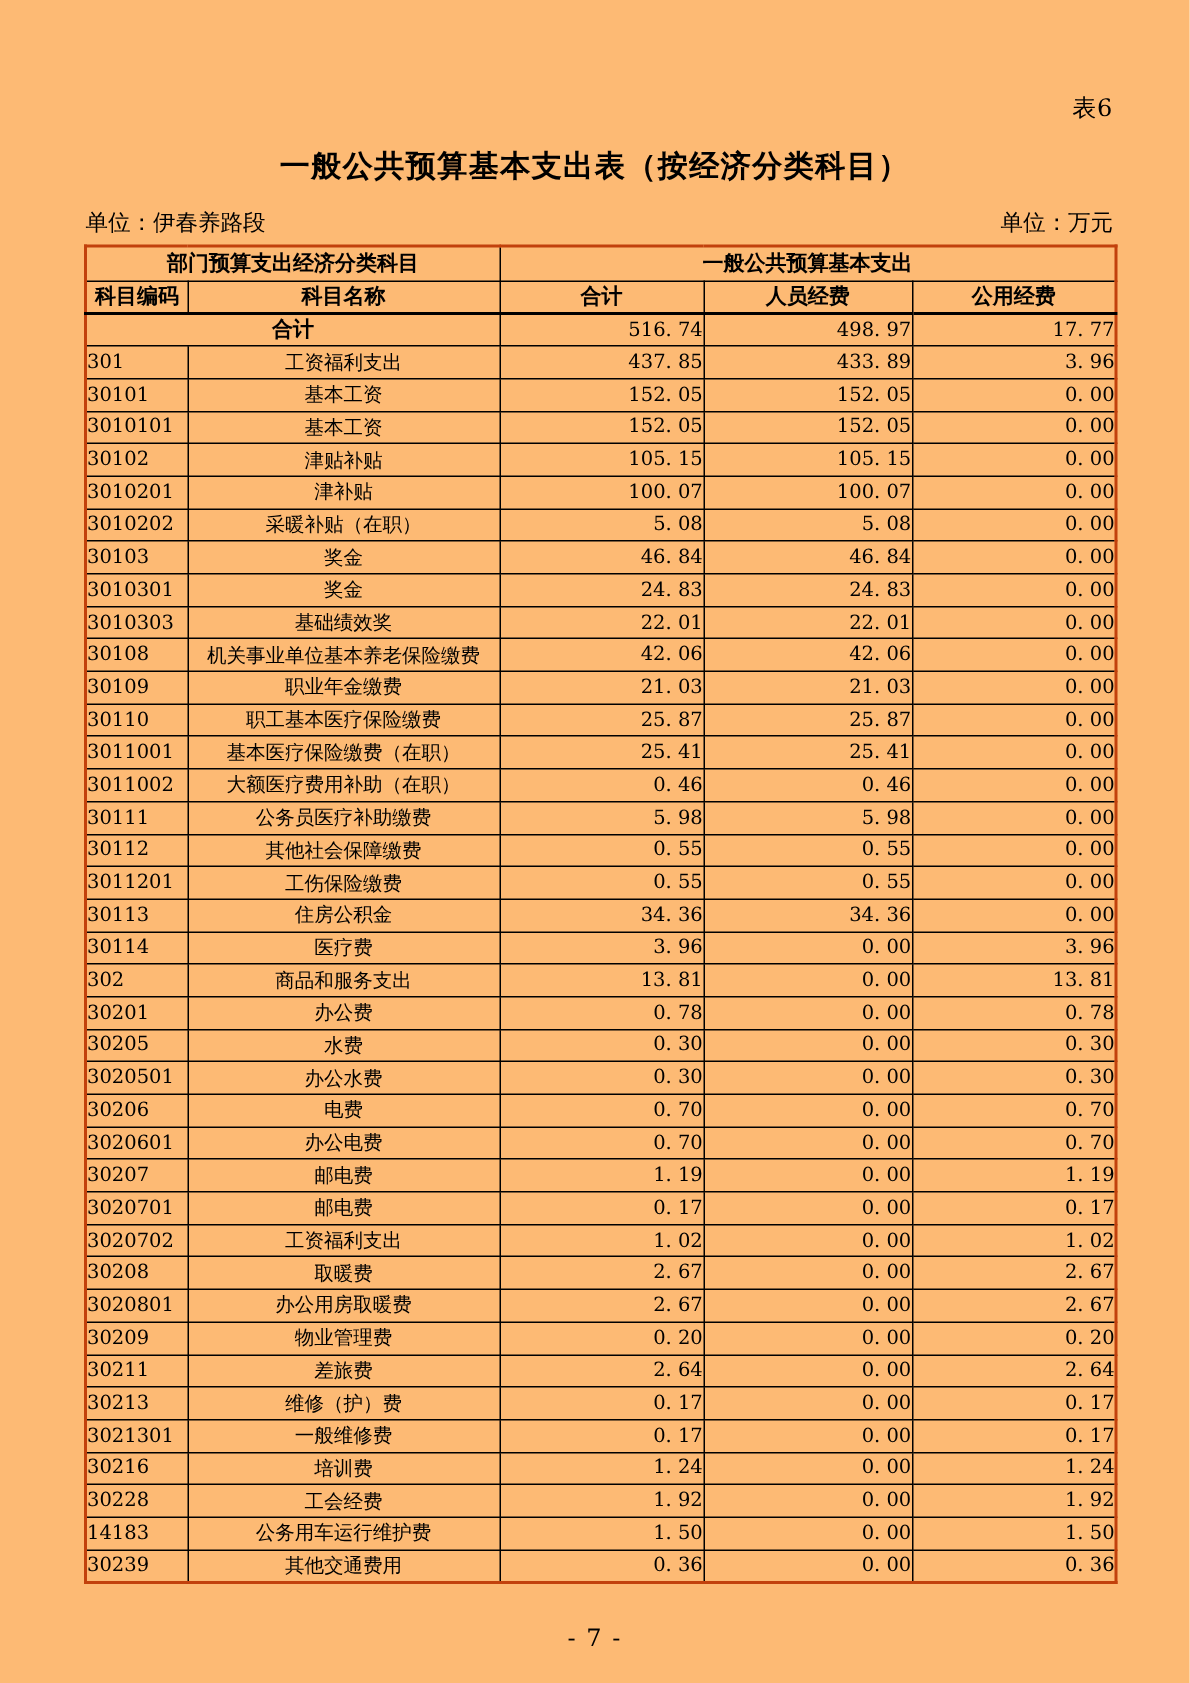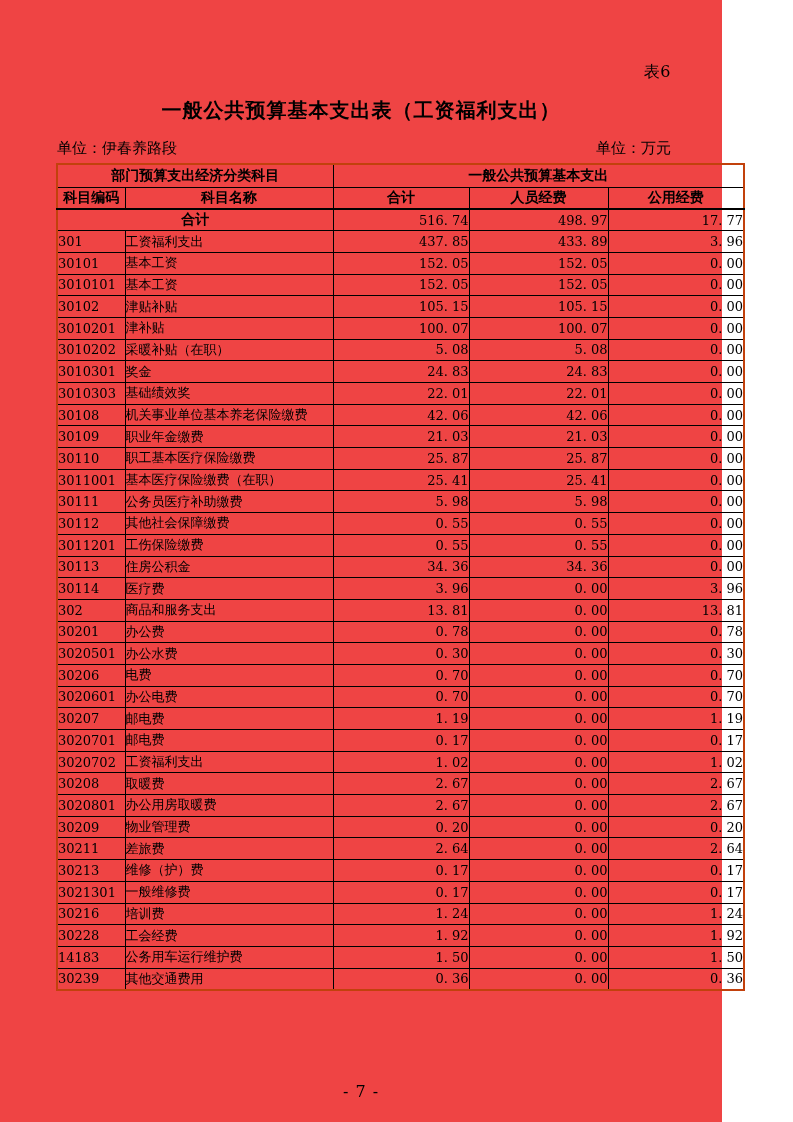--- a/index.html
+++ b/index.html
@@ -4,21 +4,21 @@
 <style>
   * { box-sizing: border-box; }
   html, body { margin: 0; padding: 0; background: #ffffff; }
   body {
     width: 793px; height: 1122px;
     font-family: "DejaVu Serif", "Liberation Serif", serif;
     color: #000;
     position: relative;
     overflow: hidden;
   }
-  .page { position: absolute; top: 0; left: 0; width: 722px; height: 1122px; background: #ef4444; }
+  .page { position: absolute; top: 0; left: 0; width: 793px; height: 1122px; background: #fdba74; }
 
   .table-label {
     position: absolute; top: 62px; right: 51px;
     font-size: 16px; letter-spacing: 0.5px;
   }
   .title {
     position: absolute; top: 97px; left: 0; width: 100%;
     margin: 0; text-align: center;
     font-family: "DejaVu Sans", "Liberation Sans", sans-serif;
     font-weight: bold; font-size: 20px; letter-spacing: 1px;
@@ -43,40 +43,40 @@
   table.budget thead th {
     font-family: "DejaVu Sans", "Liberation Sans", sans-serif;
     font-weight: bold; font-size: 14px; text-align: center;
   }
   table.budget thead tr.group-row { height: 23px; }
   table.budget thead tr.col-row { height: 22px; }
   table.budget thead tr.col-row th { border-bottom: 2px solid #000; }
   table.budget tbody tr { height: 21.7px; }
   table.budget tbody td { font-size: 13px; }
   td.code { text-align: left; padding-left: 6px; }
-  td.name { text-align: left; padding-left: 9px; }
+  td.name { text-align: center; padding-left: 9px; }
   td.num  { text-align: right; padding-right: 4px; }
   tr.total-row td.total-label {
     font-family: "DejaVu Sans", "Liberation Sans", sans-serif;
     font-weight: bold; font-size: 14px; text-align: center;
   }
 
   .page-number {
     position: absolute; top: 1082px; left: 0; width: 100%;
     text-align: center; font-size: 16px; letter-spacing: 1px;
   }
 </style>
 </head>
 <body>
 
 <div class="page">
 
   <div class="table-label">表6</div>
 
-  <h1 class="title">一般公共预算基本支出表（工资福利支出）</h1>
+  <h1 class="title">一般公共预算基本支出表（按经济分类科目）</h1>
 
   <div class="unit-row">
     <span>单位：伊春养路段</span>
     <span>单位：万元</span>
   </div>
 
   <table class="budget">
     <colgroup>
       <col style="width:68px">
       <col style="width:208px">
@@ -140,20 +140,27 @@
     <td class="num">0. 00</td>
   </tr>
         <tr>
     <td class="code">3010202</td>
     <td class="name">采暖补贴（在职）</td>
     <td class="num">5. 08</td>
     <td class="num">5. 08</td>
     <td class="num">0. 00</td>
   </tr>
         <tr>
+    <td class="code">30103</td>
+    <td class="name">奖金</td>
+    <td class="num">46. 84</td>
+    <td class="num">46. 84</td>
+    <td class="num">0. 00</td>
+  </tr>
+        <tr>
     <td class="code">3010301</td>
     <td class="name">奖金</td>
     <td class="num">24. 83</td>
     <td class="num">24. 83</td>
     <td class="num">0. 00</td>
   </tr>
         <tr>
     <td class="code">3010303</td>
     <td class="name">基础绩效奖</td>
     <td class="num">22. 01</td>
@@ -182,20 +189,27 @@
     <td class="num">0. 00</td>
   </tr>
         <tr>
     <td class="code">3011001</td>
     <td class="name">基本医疗保险缴费（在职）</td>
     <td class="num">25. 41</td>
     <td class="num">25. 41</td>
     <td class="num">0. 00</td>
   </tr>
         <tr>
+    <td class="code">3011002</td>
+    <td class="name">大额医疗费用补助（在职）</td>
+    <td class="num">0. 46</td>
+    <td class="num">0. 46</td>
+    <td class="num">0. 00</td>
+  </tr>
+        <tr>
     <td class="code">30111</td>
     <td class="name">公务员医疗补助缴费</td>
     <td class="num">5. 98</td>
     <td class="num">5. 98</td>
     <td class="num">0. 00</td>
   </tr>
         <tr>
     <td class="code">30112</td>
     <td class="name">其他社会保障缴费</td>
     <td class="num">0. 55</td>
@@ -231,20 +245,27 @@
     <td class="num">13. 81</td>
   </tr>
         <tr>
     <td class="code">30201</td>
     <td class="name">办公费</td>
     <td class="num">0. 78</td>
     <td class="num">0. 00</td>
     <td class="num">0. 78</td>
   </tr>
         <tr>
+    <td class="code">30205</td>
+    <td class="name">水费</td>
+    <td class="num">0. 30</td>
+    <td class="num">0. 00</td>
+    <td class="num">0. 30</td>
+  </tr>
+        <tr>
     <td class="code">3020501</td>
     <td class="name">办公水费</td>
     <td class="num">0. 30</td>
     <td class="num">0. 00</td>
     <td class="num">0. 30</td>
   </tr>
         <tr>
     <td class="code">30206</td>
     <td class="name">电费</td>
     <td class="num">0. 70</td>

